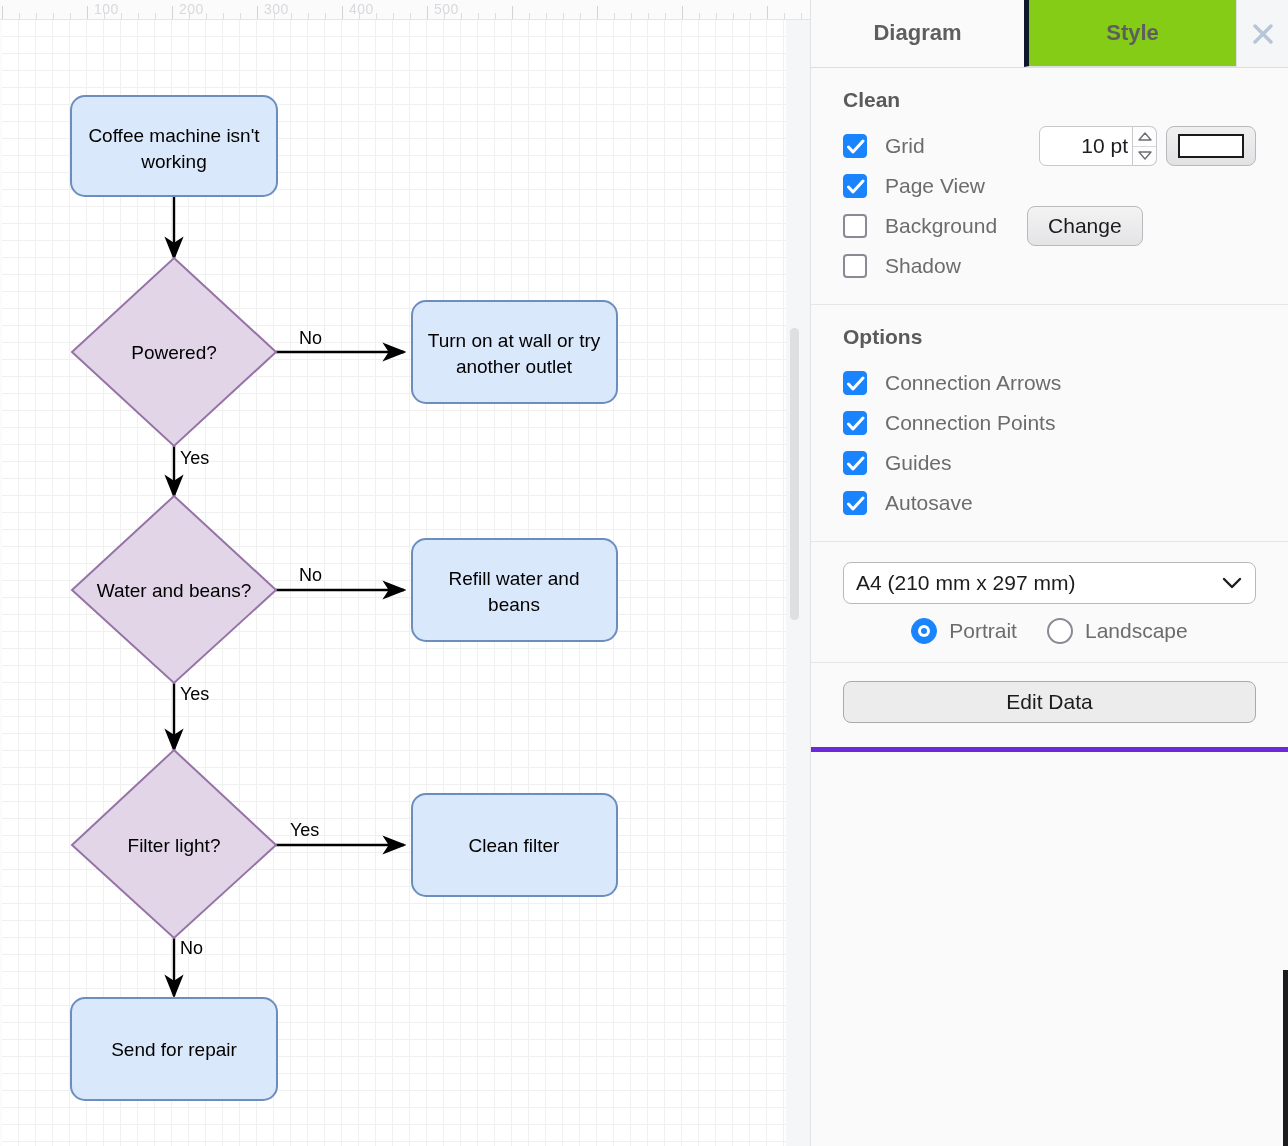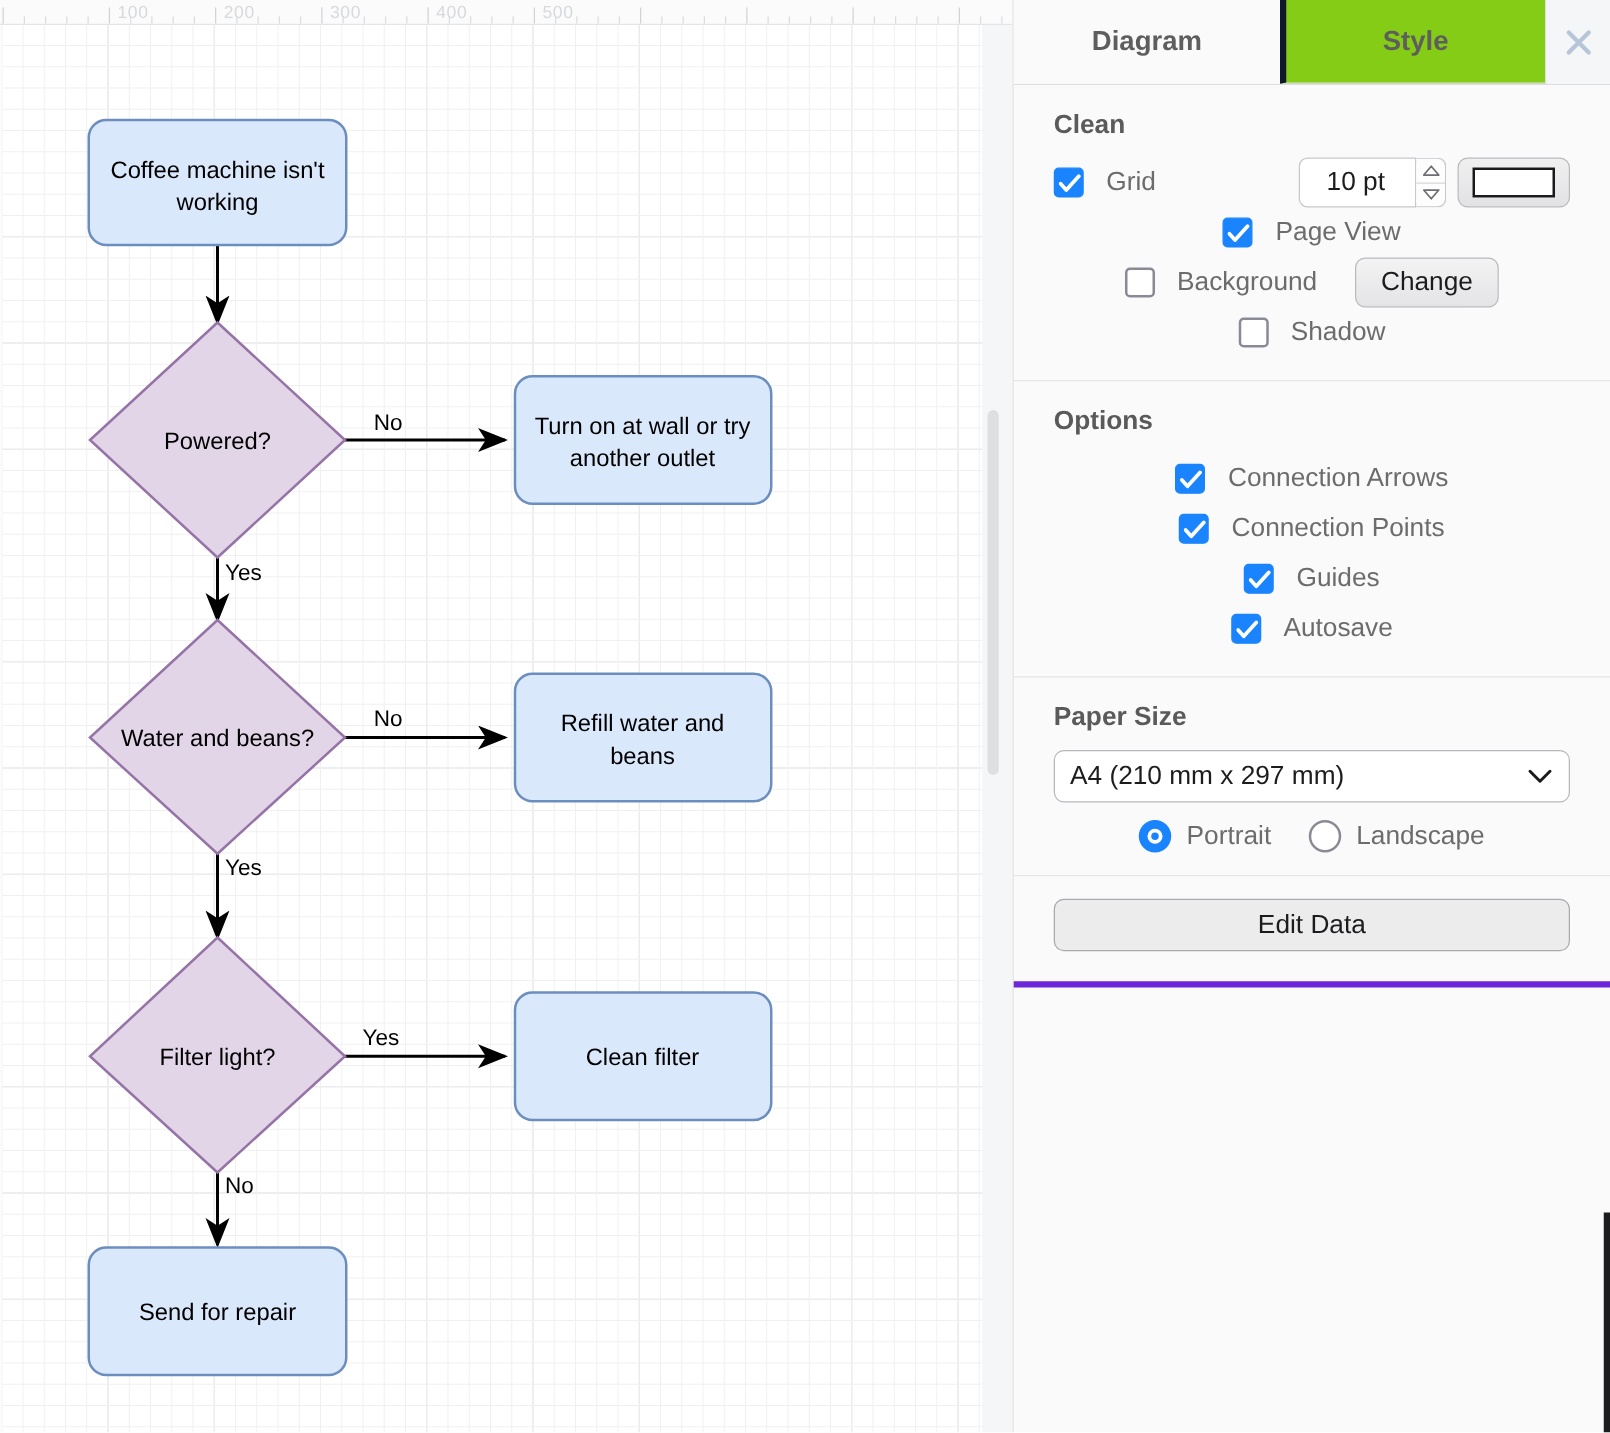--- a/index.html
+++ b/index.html
@@ -102,21 +102,20 @@
 
   .section { padding: 20px 32px 18px 32px; border-bottom: 1px solid #e6e6e8; }
   .section.noborder { border-bottom: none; }
   .section-title {
     font-size: 21px; font-weight: bold; color: #5a5a5a;
     margin-bottom: 14px;
   }
   .check-row {
     display: flex; align-items: center;
     height: 40px;
-    justify-content: center;
   }
   .cbox {
     width: 24px; height: 24px; border-radius: 4px;
     flex: 0 0 auto; cursor: pointer;
     position: relative;
   }
   .cbox.on { background: #1a84ff; border: 1px solid #1a84ff; }
   .cbox.off { background: #ffffff; border: 2px solid #8a8a96; }
   .cbox.on svg { position: absolute; left: 3px; top: 4px; }
   .check-label {
@@ -124,21 +123,21 @@
     white-space: nowrap;
   }
 
   
   .grid-ctl { margin-left: auto; display: flex; align-items: center; }
   .num-input {
     width: 94px; height: 40px;
     background: #fff; border: 1px solid #c7c7cc;
     border-radius: 7px 0 0 7px;
     font-size: 21px; color: #1c1c1e;
-    text-align: right; padding-right: 24px;
+    text-align: right; padding-right: 4px;
     font-family: "Liberation Sans", sans-serif;
     line-height: 38px;
   }
   .stepper {
     width: 24px; height: 40px;
     border: 1px solid #c7c7cc; border-left: none;
     border-radius: 0 7px 7px 0;
     background: #fdfdfd;
     display: flex; flex-direction: column;
     cursor: pointer;
@@ -465,21 +464,20 @@
         <div class="cbox on">
           <svg width="18" height="16" viewBox="0 0 18 16">
             <path d="M1.5,8 L6,13 L16,2" stroke="#fff" stroke-width="3" fill="none" stroke-linecap="round" stroke-linejoin="round"></path>
           </svg>
         </div>
         <span class="check-label">Autosave</span>
       </div>
     </div>
 
     <div class="section">
-      <div class="section-title">Paper Size</div>
       <div class="select-wrap">
         <div class="select-box">
           <span>A4 (210 mm x 297 mm)</span>
         </div>
         <svg class="select-chev" width="20" height="12" viewBox="0 0 20 12">
           <path d="M2,2 L10,10 L18,2" stroke="#1c1c1e" stroke-width="2.4" fill="none" stroke-linecap="round" stroke-linejoin="round"></path>
         </svg>
       </div>
       <div class="radio-row">
         <div class="radio-item">

